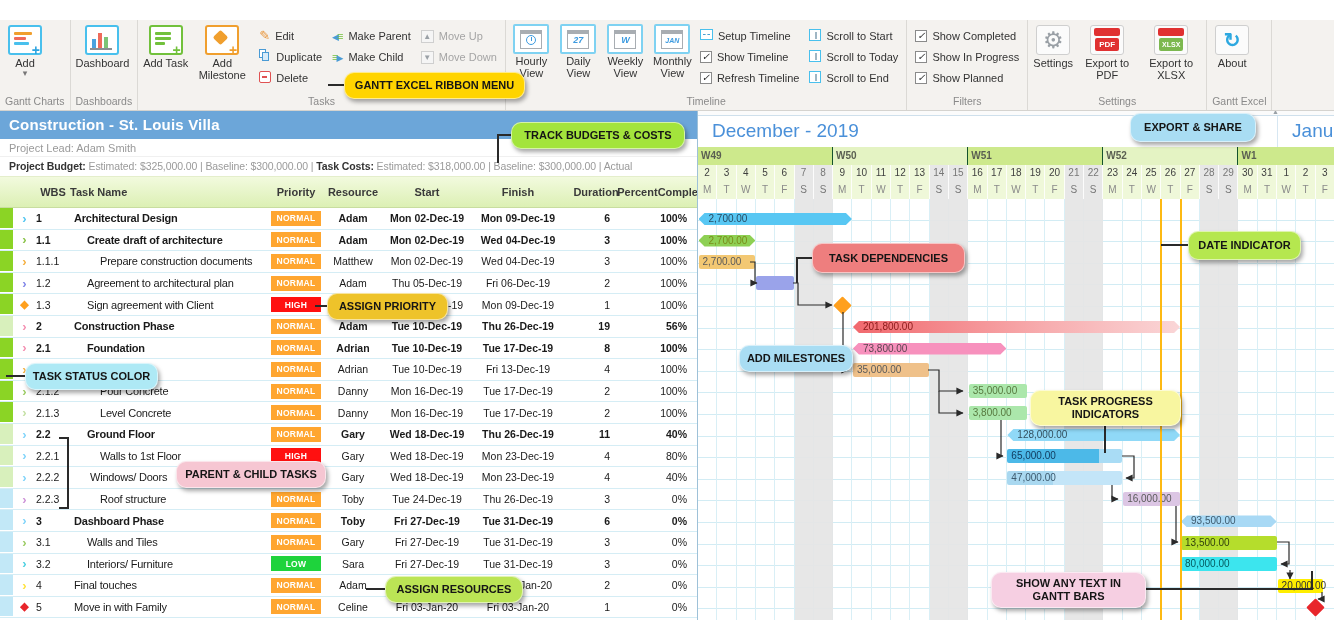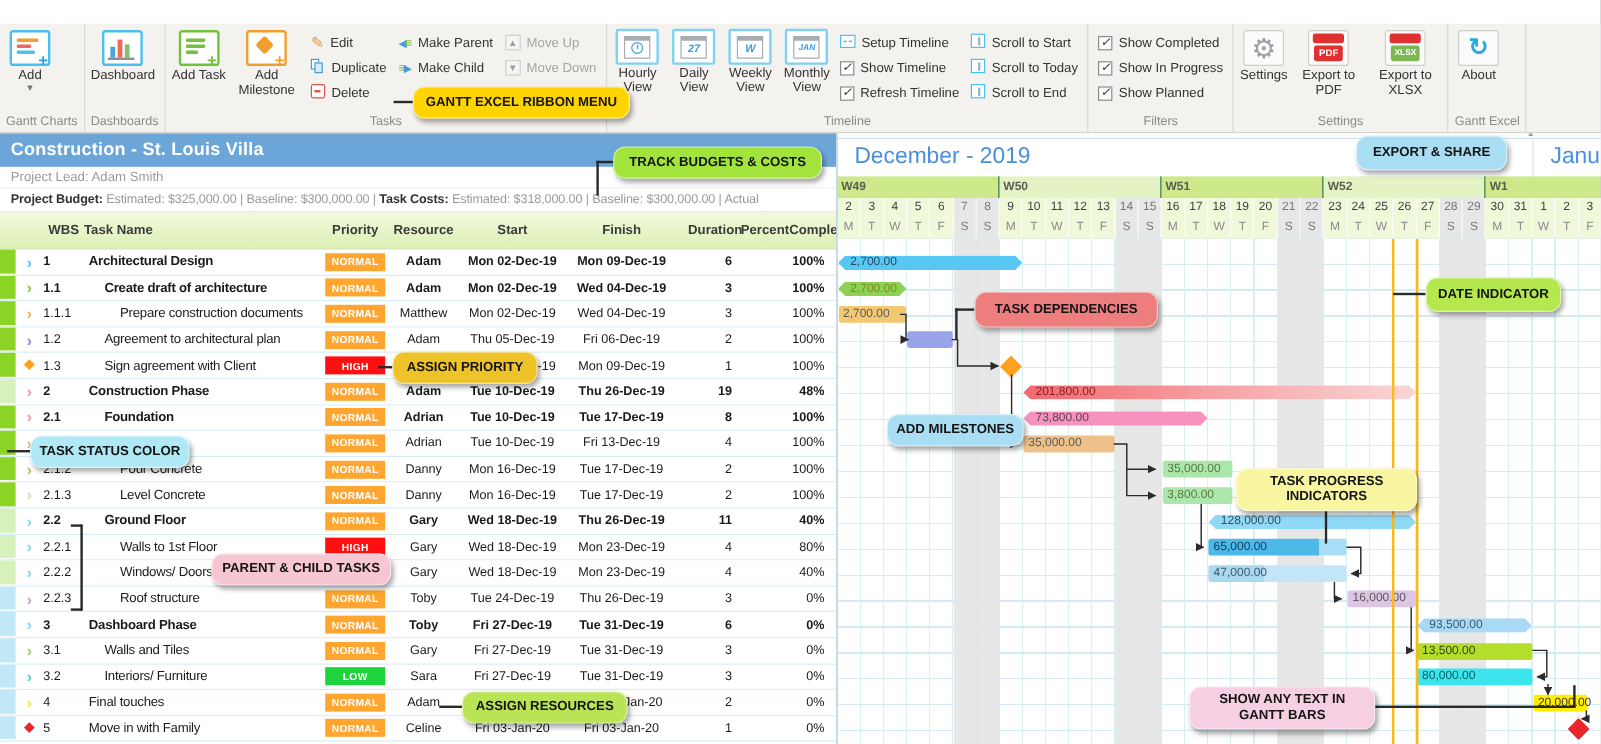--- a/index.html
+++ b/index.html
@@ -419,21 +419,21 @@
             <span class="c-icon" style="color: rgb(244, 143, 177);">›</span>
             <span class="c-wbs">2</span>
             <span class="c-name" style="padding-left: 4px;">Construction Phase</span>
             <span class="c-pri">
               <span class="badge" style="background: rgb(255, 166, 48);">NORMAL</span>
             </span>
             <span class="c-res">Adam</span>
             <span class="c-start">Tue 10-Dec-19</span>
             <span class="c-fin">Thu 26-Dec-19</span>
             <span class="c-dur">19</span>
-            <span class="c-pct">48%</span>
+            <span class="c-pct">56%</span>
           </div>
           <div class="trow bold" style="height: 21.6px;">
             <span class="c-status" style="background: rgb(139, 212, 37);"></span>
             <span class="c-icon" style="color: rgb(244, 143, 177);">›</span>
             <span class="c-wbs">2.1</span>
             <span class="c-name" style="padding-left: 17px;">Foundation</span>
             <span class="c-pri">
               <span class="badge" style="background: rgb(255, 166, 48);">NORMAL</span>
             </span>
             <span class="c-res">Adrian</span>
@@ -509,21 +509,21 @@
             <span class="c-res">Gary</span>
             <span class="c-start">Wed 18-Dec-19</span>
             <span class="c-fin">Mon 23-Dec-19</span>
             <span class="c-dur">4</span>
             <span class="c-pct">80%</span>
           </div>
           <div class="trow" style="height: 21.6px;">
             <span class="c-status" style="background: rgb(216, 240, 188);"></span>
             <span class="c-icon" style="color: rgb(129, 212, 250);">›</span>
             <span class="c-wbs">2.2.2</span>
-            <span class="c-name" style="padding-left: 30px;">Windows/ Doors</span>
+            <span class="c-name" style="padding-left: 20px;">Windows/ Doors</span>
             <span class="c-pri">
               <span class="badge" style="background: rgb(255, 166, 48);">NORMAL</span>
             </span>
             <span class="c-res">Gary</span>
             <span class="c-start">Wed 18-Dec-19</span>
             <span class="c-fin">Mon 23-Dec-19</span>
             <span class="c-dur">4</span>
             <span class="c-pct">40%</span>
           </div>
           <div class="trow" style="height: 21.6px;">
@@ -808,16 +808,16 @@
       <div class="callout" style="left: 344px; top: 72px; width: 181px; min-height: 27px; background: rgb(255, 212, 0);">GANTT EXCEL RIBBON MENU</div>
       <div class="callout" style="left: 511px; top: 122px; width: 174px; min-height: 27px; background: rgb(163, 228, 60);">TRACK BUDGETS &amp; COSTS</div>
       <div class="callout" style="left: 1130px; top: 113px; width: 126px; min-height: 29px; background: rgb(169, 221, 243);">EXPORT &amp; SHARE</div>
       <div class="callout" style="left: 812px; top: 243px; width: 153px; min-height: 30px; background: rgb(238, 126, 126);">TASK DEPENDENCIES</div>
       <div class="callout" style="left: 1188px; top: 231px; width: 113px; min-height: 29px; background: rgb(181, 231, 79);">DATE INDICATOR</div>
       <div class="callout" style="left: 739px; top: 345px; width: 114px; min-height: 27px; background: rgb(169, 221, 243);">ADD MILESTONES</div>
       <div class="callout" style="left: 25px; top: 363px; width: 133px; min-height: 27px; background: rgb(174, 233, 245);">TASK STATUS COLOR</div>
       <div class="callout two" style="left: 1030px; top: 390px; width: 151px; min-height: 36px; background: rgb(248, 246, 160);">TASK PROGRESS INDICATORS</div>
       <div class="callout" style="left: 176px; top: 461px; width: 150px; min-height: 27px; background: rgb(246, 198, 210);">PARENT &amp; CHILD TASKS</div>
       <div class="callout" style="left: 327px; top: 293px; width: 121px; min-height: 27px; background: rgb(238, 195, 42);">ASSIGN PRIORITY</div>
-      <div class="callout" style="left: 385px; top: 576px; width: 138px; min-height: 27px; background: rgb(187, 228, 85);">ASSIGN RESOURCES</div>
+      <div class="callout" style="left: 385px; top: 576px; width: 138px; min-height: 27px; background: rgb(187, 228, 85); border-radius: 11px;">ASSIGN RESOURCES</div>
       <div class="callout two" style="left: 991px; top: 572px; width: 155px; min-height: 36px; background: rgb(246, 207, 226);">SHOW ANY TEXT IN GANTT BARS</div>
     </div>
 </div>
 
 </body></html>

